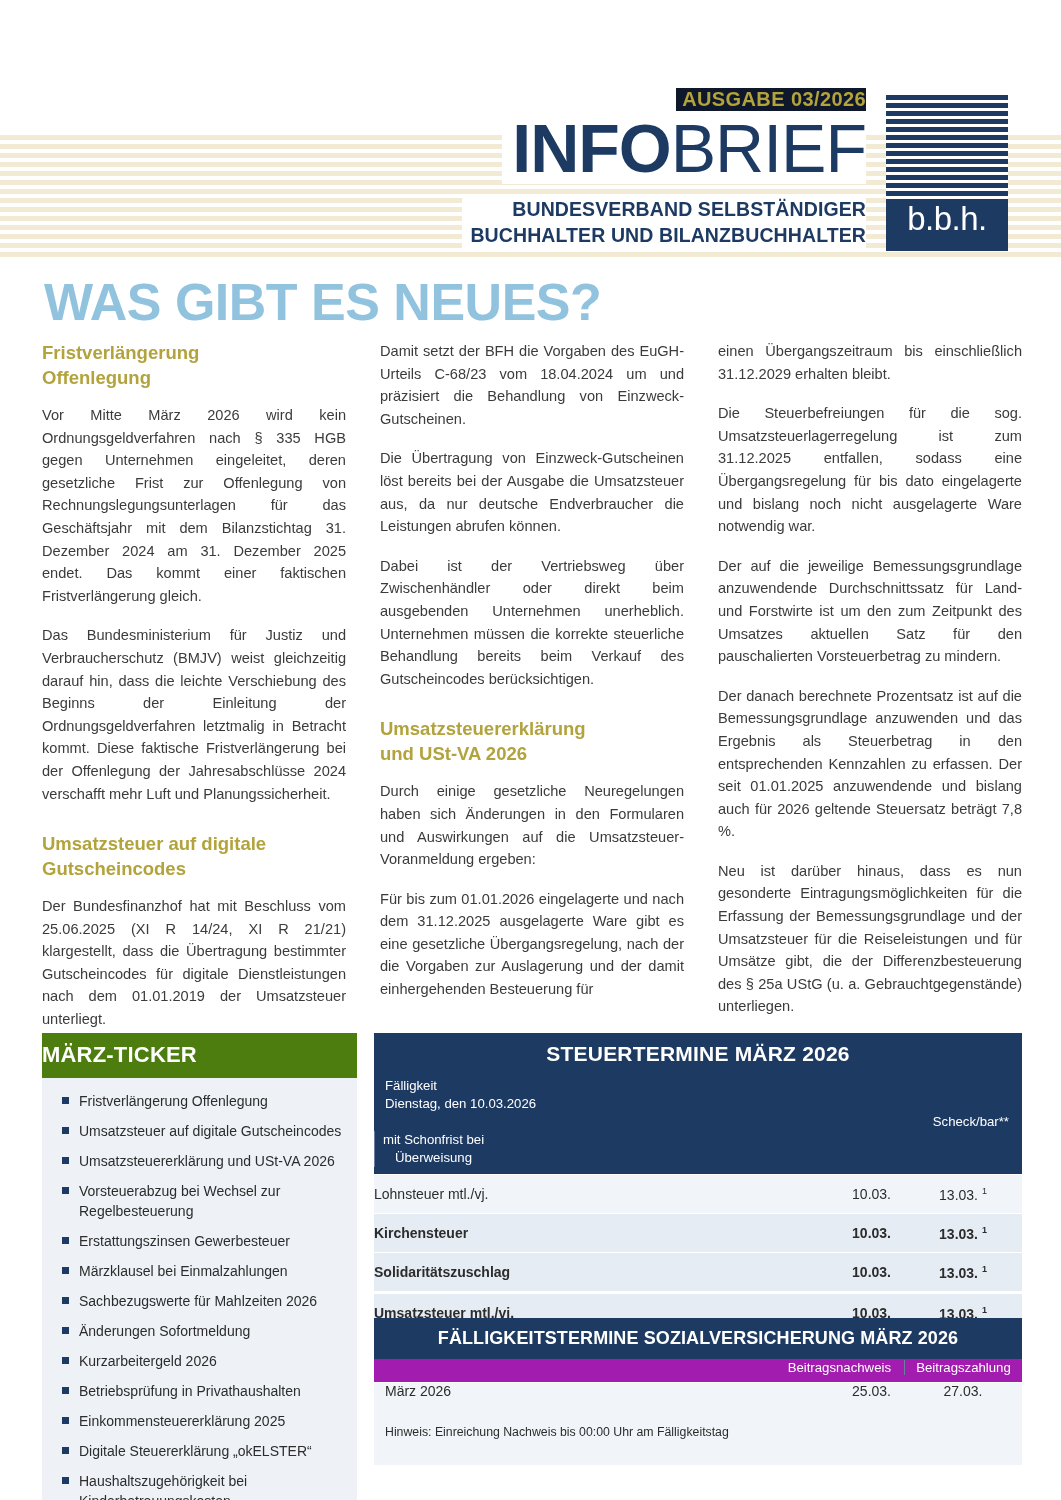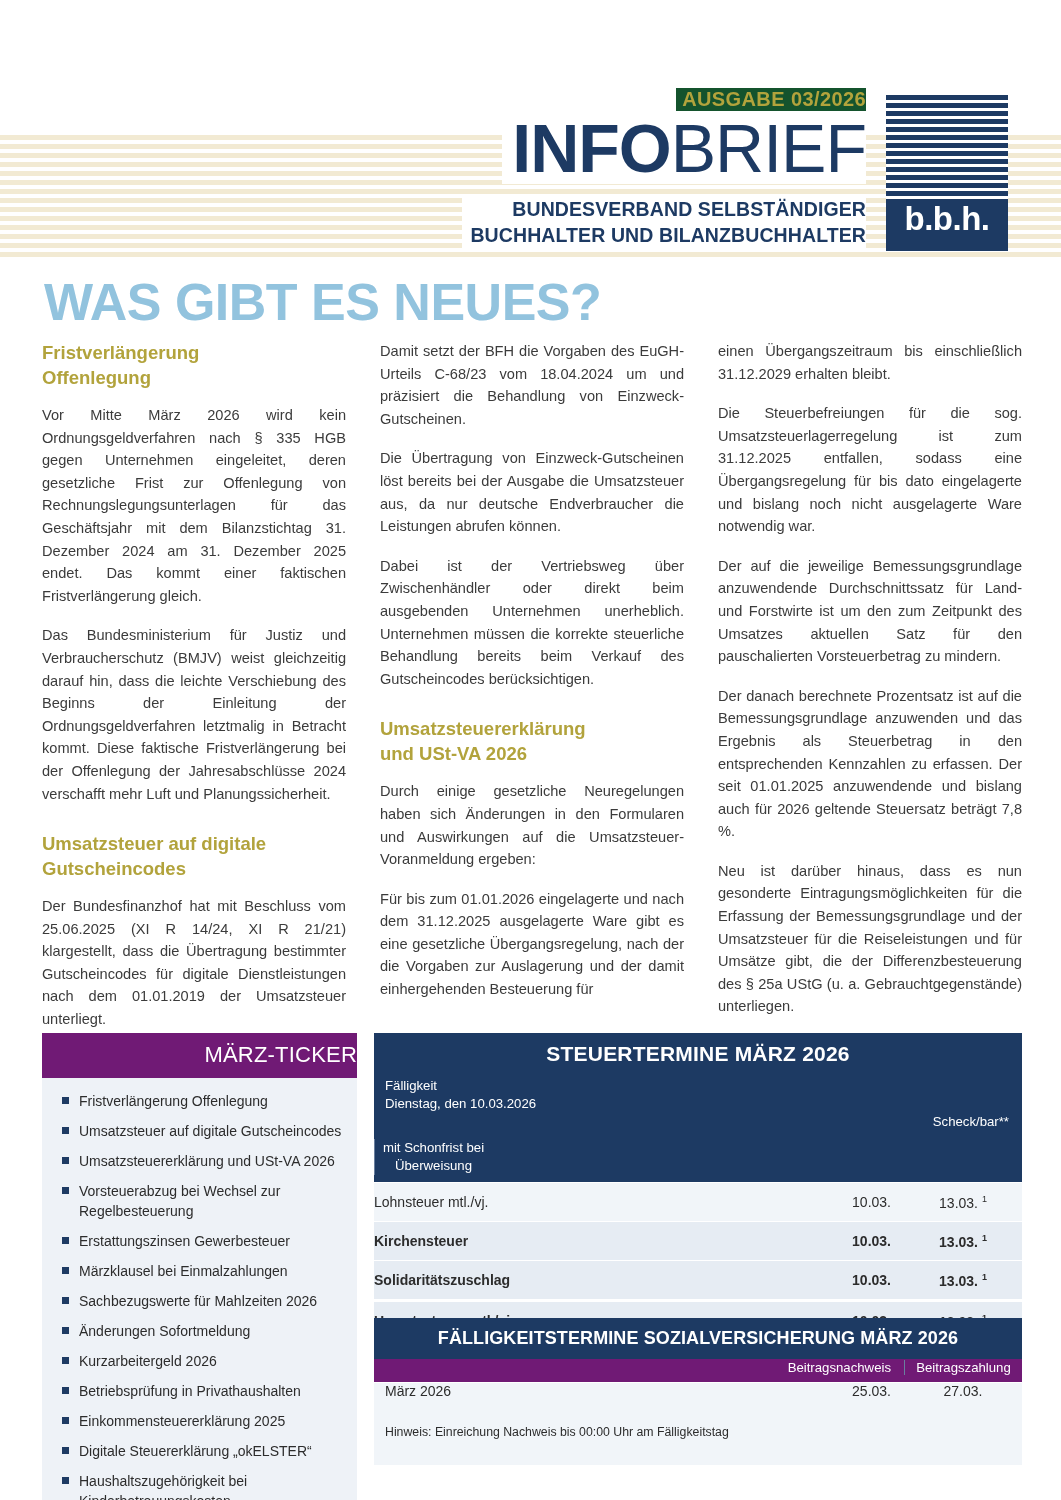--- a/index.html
+++ b/index.html
@@ -41,21 +41,21 @@
   .issue {
     position: absolute;
     right: 195px;
     top: 88px;
     font-size: 20px;
     font-weight: bold;
     letter-spacing: .4px;
     color: #b2a33c;
     text-align: right;
     white-space: nowrap;
-    background: #14532d;
+    background: #0f172a;
     padding-left: 6px;
   }
   .masthead {
     position: absolute;
     right: 195px;
     top: 112px;
     font-size: 68px;
     line-height: 72px;
     letter-spacing: -1px;
     text-align: right;
@@ -108,21 +108,21 @@
     );
   }
   .logo-block {
     position: absolute;
     left: 0; top: 107px;
     width: 122px;
     height: 49px;
     background: #1d3a63;
     color: #ffffff;
     font-size: 33px;
-    font-weight: bold;
+    font-weight: normal;
     letter-spacing: -.5px;
     display: flex;
     align-items: center;
     justify-content: center;
     padding-bottom: 15px;
     box-sizing: border-box;
   }
 
   
   .big-title {
@@ -166,25 +166,25 @@
 
   
   .ticker {
     position: absolute;
     left: 42px;
     top: 1033px;
     width: 315px;
     background: #eef2f7;
   }
   .ticker-head {
-    background: #701a75;
+    background: #4d7c0f;
     color: #fff;
     font-size: 22px;
-    font-weight: normal;
-    text-align: right;
+    font-weight: bold;
+    text-align: left;
     padding: 9px 0 10px 0;
     letter-spacing: .2px;
   }
   .ticker-body {
     padding: 13px 14px 16px 14px;
   }
   .ticker-item {
     display: flex;
     align-items: flex-start;
     margin-bottom: 10px;
@@ -224,21 +224,20 @@
     font-size: 13.2px;
     line-height: 18px;
     padding: 2px 0 7px 0;
     flex-direction: column;
   }
   .tax-subhead .sh-a { width: 390px; padding-left: 11px; box-sizing: border-box; }
   .tax-subhead .sh-b { width: 140px; text-align: right; padding-right: 13px; box-sizing: border-box; align-self: flex-end; }
   .tax-subhead .sh-c {
     width: 118px; text-align: center; box-sizing: border-box;
     border-left: 1px solid #6a7f9e;
-    margin-top: 8px;
   }
   .tax-row {
     display: flex;
     font-size: 14px;
     color: #2c2c2c;
     height: 38px;
     align-items: center;
     border-top: 1px solid #ffffff;
   }
   .tax-row.alt { background: #e6ecf3; font-weight: bold; }
@@ -269,21 +268,21 @@
   .sv-head {
     background: #1d3a63;
     color: #fff;
     font-size: 18px;
     font-weight: bold;
     text-align: center;
     padding: 10px 0 10px 0;
     letter-spacing: .1px;
   }
   .sv-subhead {
-    background: #701a75;
+    background: #a21caf;
     color: #fff;
     display: flex;
     font-size: 13.2px;
     padding: 1px 0 7px 0;
   }
   .sv-subhead .sh-a { width: 390px; }
   .sv-subhead .sh-b { width: 140px; text-align: right; padding-right: 13px; box-sizing: border-box; }
   .sv-subhead .sh-c { width: 118px; text-align: center; box-sizing: border-box; border-left: 1px solid #6a7f9e; }
   .sv-row {
     display: flex;

